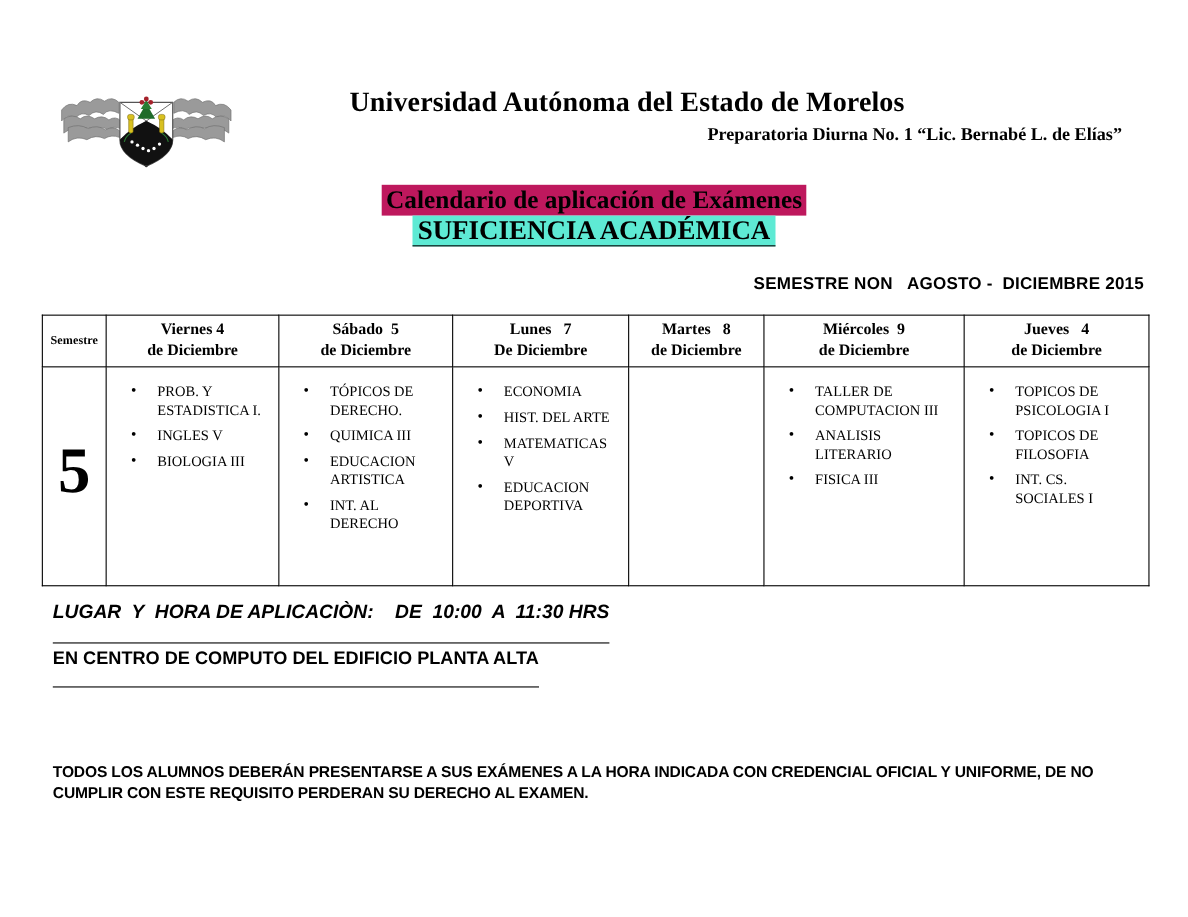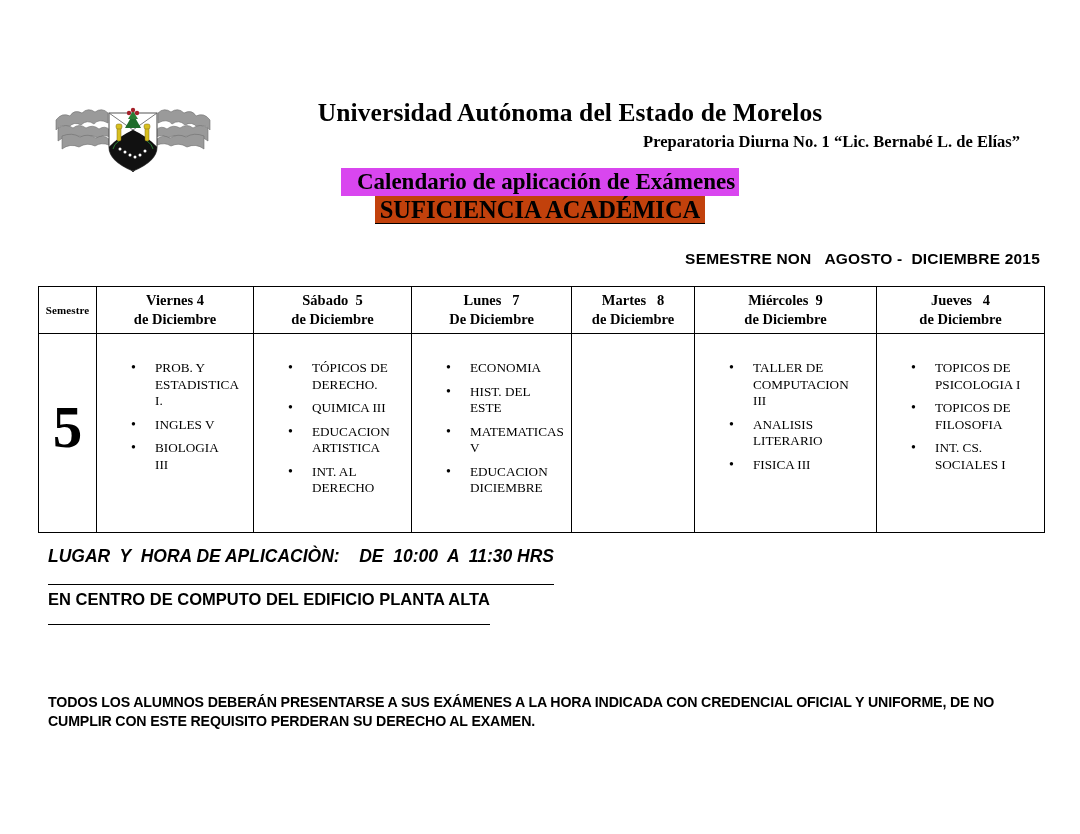--- a/index.html
+++ b/index.html
@@ -13,21 +13,21 @@
     position: relative;
     font-family: "Liberation Serif", "DejaVu Serif", serif;
     color: #000000;
     overflow: hidden;
   }
 
   
   .header-block {
     position: absolute;
     left: 0;
-    top: 92px;
+    top: 72px;
     width: 1016px;
     height: 80px;
   }
   .crest {
     position: absolute;
     left: 52px;
     top: 8px;
     width: 162px;
     height: 72px;
   }
@@ -61,35 +61,35 @@
     left: 0;
     top: 168px;
     width: 1080px;
     text-align: center;
   }
   .title-line1 {
     display: inline-block;
     font-family: "Liberation Serif", "DejaVu Serif", serif;
     font-weight: bold;
     font-size: 23px;
-    background: #d946ef;
-    padding: 1px 4px 1px 16px;
+    background: #be185d;
+    padding: 1px 4px 1px 4px;
     line-height: 1.12;
   }
   .title-line2-wrap {
     width: 1080px;
     text-align: center;
     margin-top: 0px;
   }
   .title-line2 {
     display: inline-block;
     font-family: "Liberation Serif", "DejaVu Serif", serif;
     font-weight: bold;
     font-size: 24.5px;
-    background: #c2410c;
+    background: #5eead4;
     padding: 0px 5px 0px 5px;
     border-bottom: 1.6px solid #000;
     line-height: 1.12;
   }
 
   
   .semester-line {
     position: absolute;
     right: 40px;
     top: 250px;
@@ -138,21 +138,21 @@
     font-weight: bold;
     font-size: 59px;
     line-height: 1;
     padding-bottom: 12px;
   }
   td.subj-cell {
     padding: 10px 6px 10px 0px;
     height: 178px;
   }
   ul.subj-list {
-    margin: 16px;
+    margin: 4px;
     padding-left: 36px;
     list-style: none;
   }
   ul.subj-list li {
     position: relative;
     font-family: "Liberation Serif", "DejaVu Serif", serif;
     font-size: 13.2px;
     line-height: 1.25;
     margin-bottom: 7px;
     padding-left: 6px;
@@ -333,23 +333,23 @@
         <ul class="subj-list">
             <li>TÓPICOS DE DERECHO.</li>
             <li>QUIMICA III</li>
             <li>EDUCACION ARTISTICA</li>
             <li>INT. AL DERECHO</li>
           </ul>
       </td>
       <td class="subj-cell">
         <ul class="subj-list">
             <li>ECONOMIA</li>
-            <li>HIST. DEL ESTE</li>
+            <li>HIST. DEL ARTE</li>
             <li>MATEMATICAS  V</li>
-            <li>EDUCACION DICIEMBRE</li>
+            <li>EDUCACION DEPORTIVA</li>
           </ul>
       </td>
       <td class="subj-cell">
         <ul class="subj-list"></ul>
       </td>
       <td class="subj-cell">
         <ul class="subj-list">
             <li>TALLER DE COMPUTACION  III</li>
             <li>ANALISIS LITERARIO</li>
             <li>FISICA III</li>

